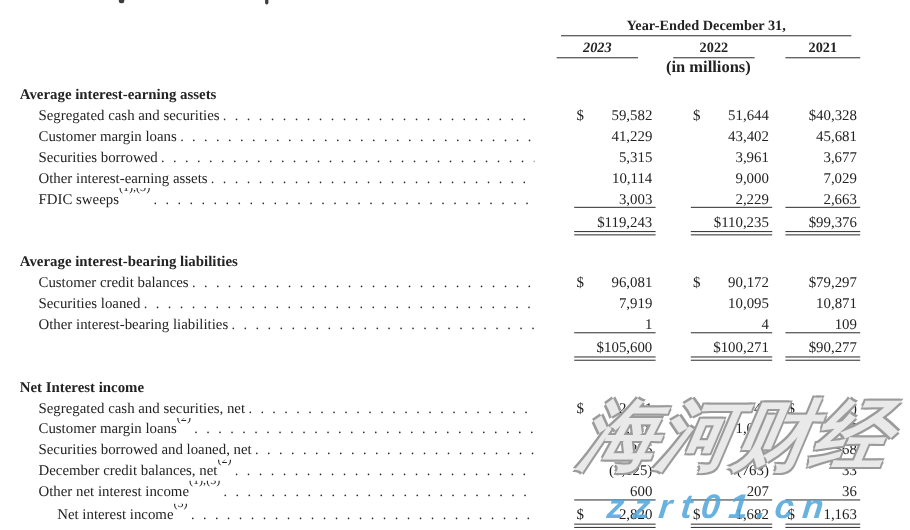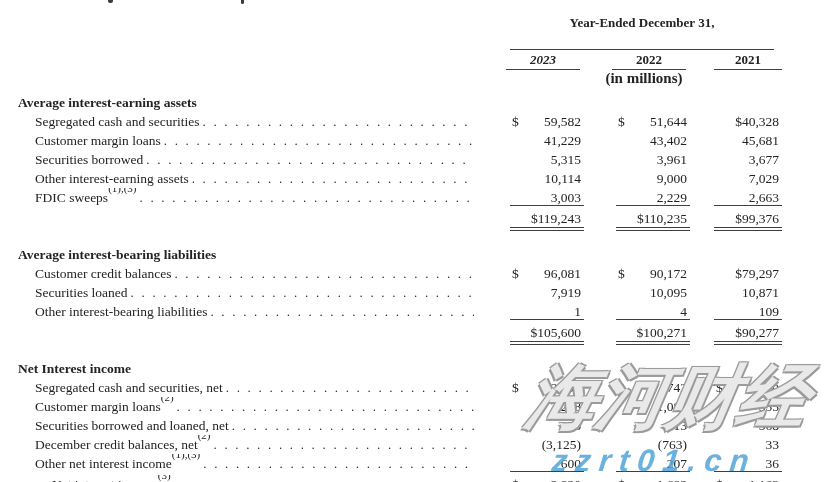--- a/index.html
+++ b/index.html
@@ -17,21 +17,21 @@
   .remnant{position:absolute;background:#3c3c3c;border-radius:0 0 2px 2px;}
   #rem1{left:108px;top:0;width:5px;height:3px;}
   #rem2{left:241px;top:0;width:3px;height:4px;}
 
   
   #colhead{margin-left:488px;width:276px;}
   #head-title{
     display:block;text-align:center;font-weight:bold;font-size:13px;
     line-height:17px;height:17px;
     border-bottom:1.5px solid #3f3f3f;
-    margin:0 8px 0 4px;padding-bottom:18px;
+    margin:0 8px 0 4px;padding-bottom:1px;
   }
   #years{display:flex;height:20px;line-height:19px;}
   .yearcell{
     text-align:center;font-weight:bold;font-size:13px;
     border-bottom:1.5px solid #3f3f3f;box-sizing:border-box;
   }
   .y0{width:74px;font-style:italic;}
   .y1{width:74px;margin-left:32px;}
   .y2{width:68px;margin-left:28px;}
   #units{display:block;text-align:center;font-weight:bold;font-size:15px;line-height:16px;height:16px;}
@@ -48,21 +48,21 @@
   .lbl{white-space:nowrap;}
   sup{font-size:11px;line-height:0;vertical-align:5px;letter-spacing:0;}
   .leaders{flex:1;overflow:hidden;white-space:nowrap;margin-left:3px;color:#2c2c2c;}
   .leaders::after{
     content:". . . . . . . . . . . . . . . . . . . . . . . . . . . . . . . . . . . . . . . . . . . . . . . . . . . . . . . . . . . .";
     letter-spacing:2.2px;font-size:13px;
   }
   .cell{position:relative;display:flex;box-sizing:border-box;padding:0 3px 0 2px;}
   .c0{width:74px;margin-left:36px;}
   .c1{width:74px;margin-left:32px;}
-  .c2{width:68px;margin-left:24px;}
+  .c2{width:68px;margin-left:12px;}
   .dol{}
   .val{margin-left:auto;}
   .cell.us::after{
     content:"";position:absolute;left:0;right:0;bottom:1px;
     border-bottom:1.5px solid #3f3f3f;
   }
   .cell.ud::after{
     content:"";position:absolute;left:0;right:0;bottom:-3px;
     border-bottom:4px double #3f3f3f;
   }

